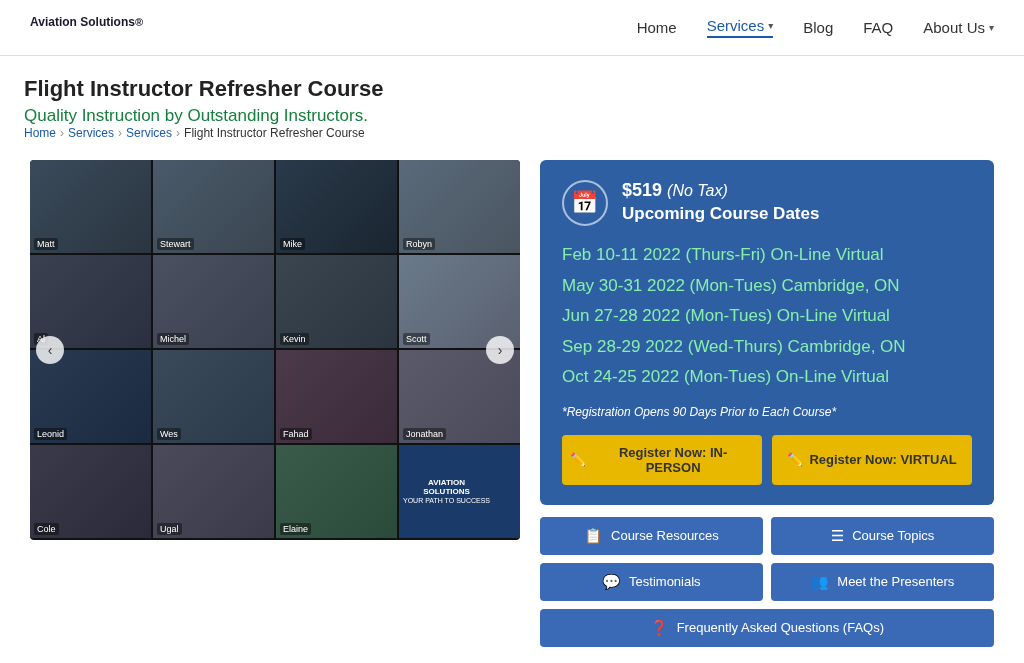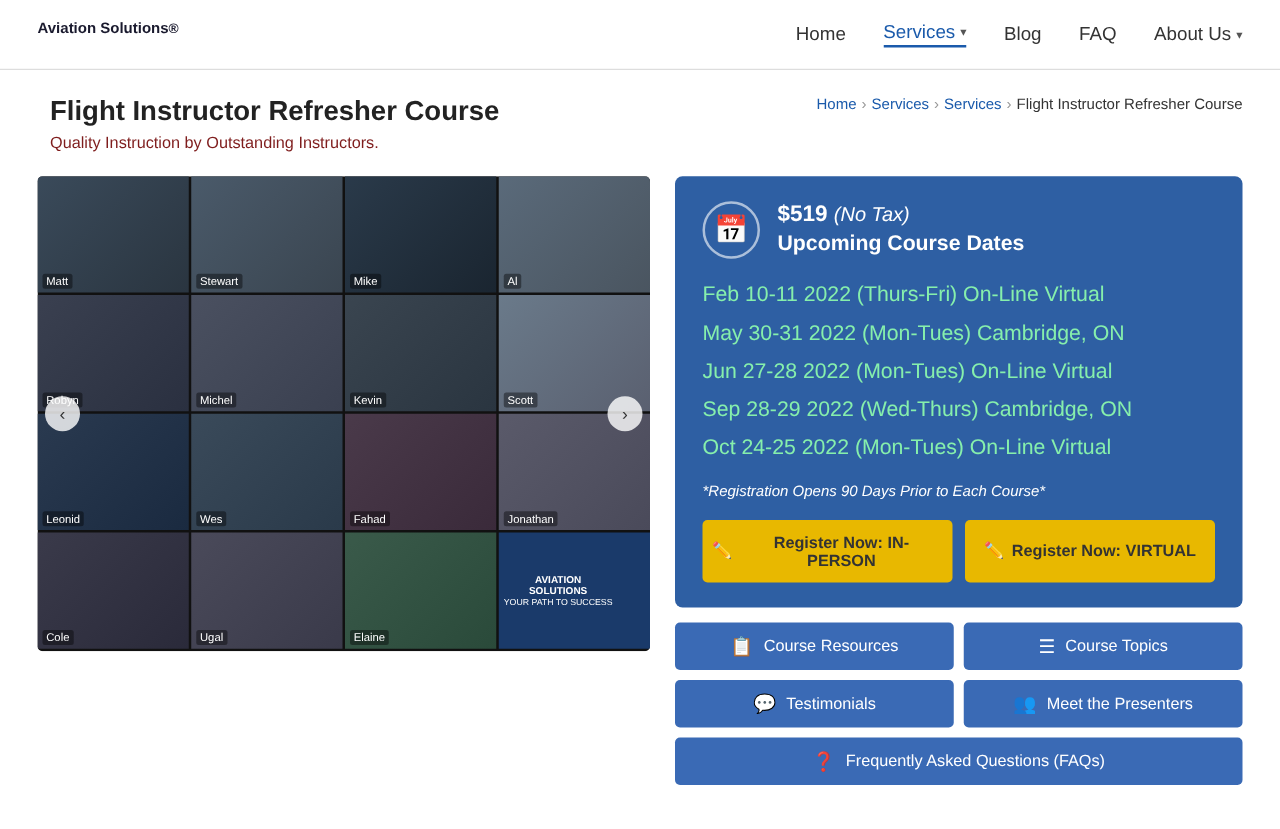--- a/index.html
+++ b/index.html
@@ -47,34 +47,35 @@
       border-bottom: 2px solid #1a5aab;
       padding-bottom: 2px;
     }
     .nav-item .chevron {
       font-size: 10px;
       color: #555;
     }
 
     
     .page-header {
-      padding: 20px 30px 10px 40px;
+      padding: 20px 30px 10px 24px;
       display: flex;
       justify-content: space-between;
       align-items: flex-start;
+      flex-direction: column;
     }
     .page-title-section h1 {
       font-size: 22px;
       font-weight: bold;
       color: #222;
       margin-bottom: 4px;
     }
     .page-subtitle {
-      font-size: 13px;
-      color: #7f1d1d;
+      font-size: 17px;
+      color: #15803d;
     }
     .breadcrumb {
       font-size: 12px;
       color: #666;
       display: flex;
       align-items: center;
       gap: 4px;
       flex-wrap: wrap;
       justify-content: flex-end;
       max-width: 450px;
@@ -343,24 +344,24 @@
       <div class="participant-cell">
         <div class="participant-label">Matt</div>
       </div>
       <div class="participant-cell">
         <div class="participant-label">Stewart</div>
       </div>
       <div class="participant-cell">
         <div class="participant-label">Mike</div>
       </div>
       <div class="participant-cell">
+        <div class="participant-label">Robyn</div>
+      </div>
+      <div class="participant-cell">
         <div class="participant-label">Al</div>
-      </div>
-      <div class="participant-cell">
-        <div class="participant-label">Robyn</div>
       </div>
       <div class="participant-cell">
         <div class="participant-label">Michel</div>
       </div>
       <div class="participant-cell">
         <div class="participant-label">Kevin</div>
       </div>
       <div class="participant-cell">
         <div class="participant-label">Scott</div>
       </div>

